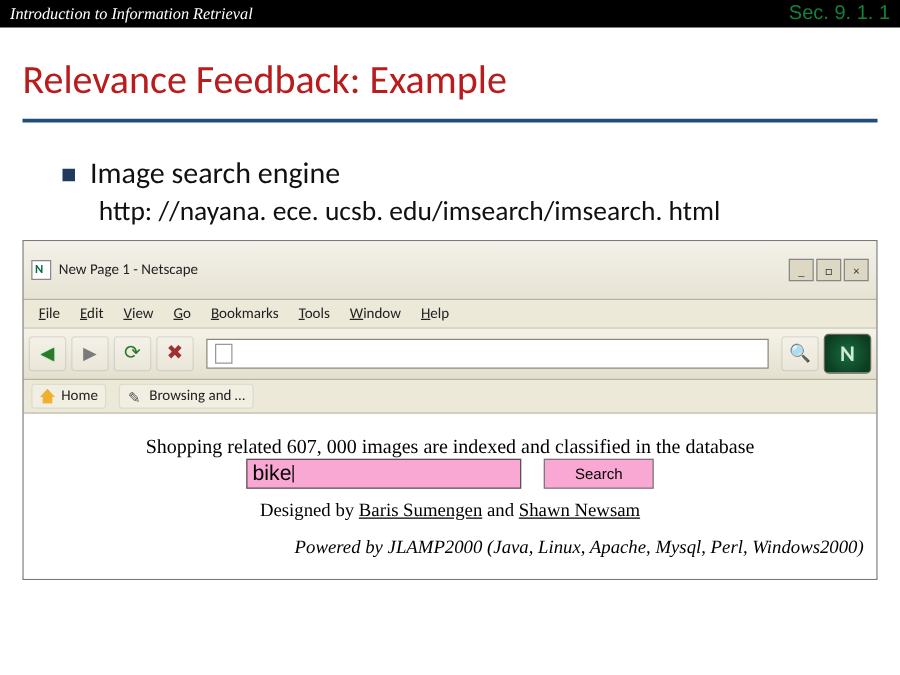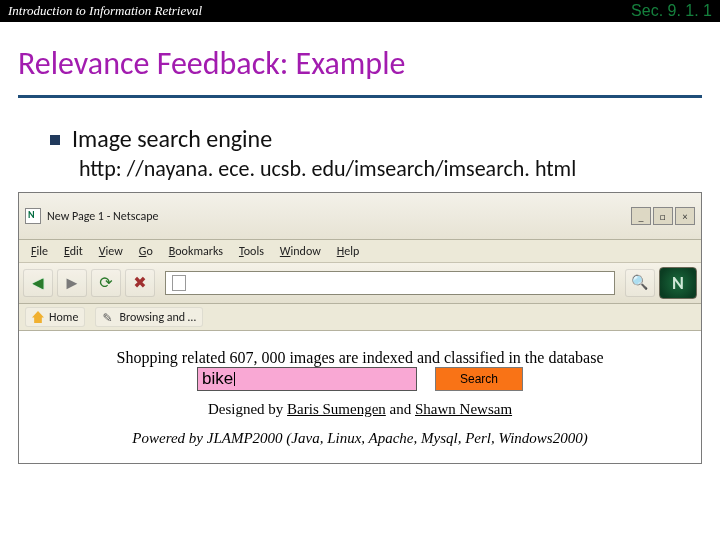--- a/index.html
+++ b/index.html
@@ -19,21 +19,21 @@
     color: #fff;
     height: 22px;
     padding: 0 8px;
     font-size: 13px;
   }
   .top-bar .left { font-style: italic; font-family: Georgia, serif; }
   .top-bar .right { font-family: "Comic Sans MS", cursive, sans-serif; color: #15803d; font-size: 16px; }
   .slide-title {
     font-size: 32px;
     font-weight: 400;
-    color: #a21caf;
+    color: #b91c1c;
     padding: 22px 18px 12px 18px;
   }
   .title-rule {
     border: none;
     border-top: 3px solid #1f4e79;
     margin: 0 18px 26px 18px;
   }
   .content {
     padding: 0 50px;
   }
@@ -222,30 +222,30 @@
   .caret {
     width: 1px;
     height: 14px;
     background: #000;
     margin-left: 1px;
   }
   .search-btn {
     width: 86px;
     height: 22px;
     border: 1px solid #7a7a7a;
-    background: #f97316;
+    background: #f9a8d4;
     font-family: Tahoma, sans-serif;
     font-size: 12px;
     display: flex;
     align-items: center;
     justify-content: center;
   }
   .credit { font-size: 15px; margin-bottom: 12px; }
   .credit .ulname { text-decoration: underline; }
-  .powered { font-style: italic; font-size: 15px; }
+  .powered { font-style: italic; font-size: 15px; text-align: right; }
 </style>
 </head>
 <body>
 
 <div class="top-bar">
   <span class="left">Introduction to Information Retrieval</span>
   <span class="right">Sec. 9. 1. 1</span>
 </div>
 
 <div class="slide-title">Relevance Feedback: Example</div>

